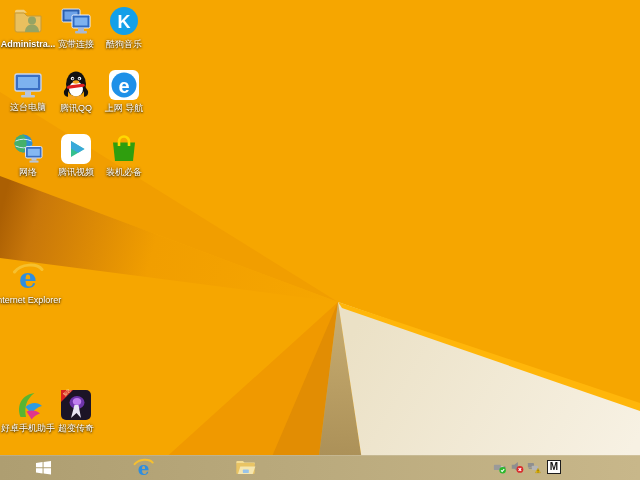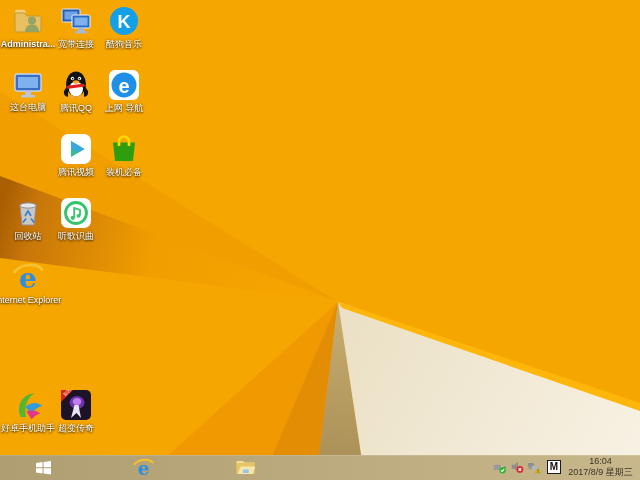--- a/index.html
+++ b/index.html
@@ -135,60 +135,52 @@
       <div class="dicon" style="left: 100px; top: 66px;">
         <span class="ig">
           <svg viewBox="0 0 32 32">
             <rect x="1" y="1" width="30" height="30" rx="6" fill="#fff"></rect>
             <circle cx="16" cy="16" r="12.5" fill="#1e90e8"></circle>
             <text x="16" y="23.5" font-size="20" font-weight="bold" fill="#fff" text-anchor="middle" font-family="Liberation Sans,sans-serif">e</text>
           </svg>
         </span>
         <span class="il">上网 导航</span>
       </div>
+      <div class="dicon" style="left: 4px; top: 130px;">
+        <span class="ig">
+          <svg viewBox="0 0 32 32">
+            <circle cx="11.5" cy="10.5" r="9" fill="#2e8fd0"></circle>
+            <path d="M11.5 1.5a9 9 0 0 0 0 18 14.5 14.5 0 0 0 0-18z" fill="#46b06a"></path>
+            <path d="M3.5 8q8-3.6 16 0M3.5 13q8 3.6 16 0" stroke="#cfe8f8" stroke-width="1" fill="none"></path>
+            <rect x="13.5" y="13.5" width="16.5" height="11.5" rx="1.5" fill="#3a6fc4" stroke="#dfe7f5"></rect>
+            <rect x="15.8" y="15.8" width="12" height="7" fill="#85b8f2"></rect>
+            <rect x="19.5" y="25" width="5" height="2.6" fill="#b9c6da"></rect>
+            <rect x="17.5" y="27.6" width="9" height="2" fill="#b9c6da"></rect>
+          </svg>
+        </span>
+        <span class="il">网络</span>
+      </div>
       <div class="dicon" style="left: 100px; top: 130px;">
         <span class="ig">
           <svg viewBox="0 0 32 32">
             <path d="M5 9.5h22l-2 18.5H7z" fill="#2f9e0e"></path>
             <path d="M11 13V8.5a5 5 0 0 1 10 0V13" fill="none" stroke="#ffd800" stroke-width="2.6"></path>
           </svg>
         </span>
         <span class="il">装机必备</span>
       </div>
       <div class="dicon" style="left: 52px; top: 130px;">
         <span class="ig">
           <svg viewBox="0 0 32 32">
             <rect x="1" y="1" width="30" height="30" rx="7" fill="#fff"></rect>
             <path d="M11 8l13.5 8L11 24z" fill="#35c08e"></path>
             <path d="M11 8l13.5 8-6.3 3.7-7.2-4z" fill="#3aa4e8" opacity=".85"></path>
           </svg>
         </span>
         <span class="il">腾讯视频</span>
-      </div>
-      <div class="dicon" style="left: 4px; top: 194px;">
-        <span class="ig">
-          <svg viewBox="0 0 32 32">
-            <path d="M8 8.5h16l-2 19.5H10z" fill="#ccd1d8" opacity=".9" stroke="#8d939c"></path>
-            <ellipse cx="16" cy="8.5" rx="8" ry="2.6" fill="#e3e6ea" stroke="#8d939c"></ellipse>
-            <path d="M13 19l3-5 3 5M14 21.5l-3 4m8-4l3 4" stroke="#2f7fd0" stroke-width="1.6" fill="none"></path>
-          </svg>
-        </span>
-        <span class="il">回收站</span>
-      </div>
-      <div class="dicon" style="left: 52px; top: 194px;">
-        <span class="ig">
-          <svg viewBox="0 0 32 32">
-            <rect x="1" y="1" width="30" height="30" rx="7" fill="#fff"></rect>
-            <circle cx="16" cy="16" r="10.5" fill="none" stroke="#35c46a" stroke-width="2.8"></circle>
-            <path d="M14.2 20.5V11l5.8 2v5.5" stroke="#35c46a" stroke-width="1.8" fill="none"></path>
-            <circle cx="12.8" cy="20.8" r="2.1" fill="#35c46a"></circle>
-            <circle cx="18.6" cy="18.8" r="1.9" fill="#35c46a"></circle>
-          </svg>
-        </span>
-        <span class="il">听歌识曲</span>
       </div>
       <div class="dicon" style="left: 4px; top: 258px;">
         <span class="ig">
           <svg viewBox="0 0 32 32">
             <text x="16" y="27" font-size="28" font-weight="bold" fill="#2e8ee0" text-anchor="middle" font-family="DejaVu Serif,serif">e</text>
             <path d="M2.5 11C9 2.5 25 2 30 8.5" stroke="#f6c02f" stroke-width="3" fill="none" stroke-linecap="round"></path>
           </svg>
         </span>
         <span class="il">Internet Explorer</span>
       </div>
@@ -270,18 +262,14 @@
           <rect x="1" y="3.5" width="7" height="5" rx=".5" fill="#8f8f8f"></rect>
           <rect x="2" y="9" width="5" height="1.2" fill="#8f8f8f"></rect>
           <rect x="5.5" y="6.5" width="7" height="5" rx=".5" fill="#b5b5b5"></rect>
           <path d="M9.6 14.6l2.9-5.2 2.9 5.2z" fill="#f2c200" stroke="#a8860b" stroke-width=".4"></path>
           <rect x="12.1" y="11" width="1" height="2" fill="#5b4a00"></rect>
           <rect x="12.1" y="13.4" width="1" height=".9" fill="#5b4a00"></rect>
         </svg>
       </span>
     </div>
   <div class="ime-box">M</div>
-  <div class="clock">
-    <div>16:04</div>
-    <div>2017/8/9 星期三</div>
-  </div>
 
 </div>
 
 </body></html>

